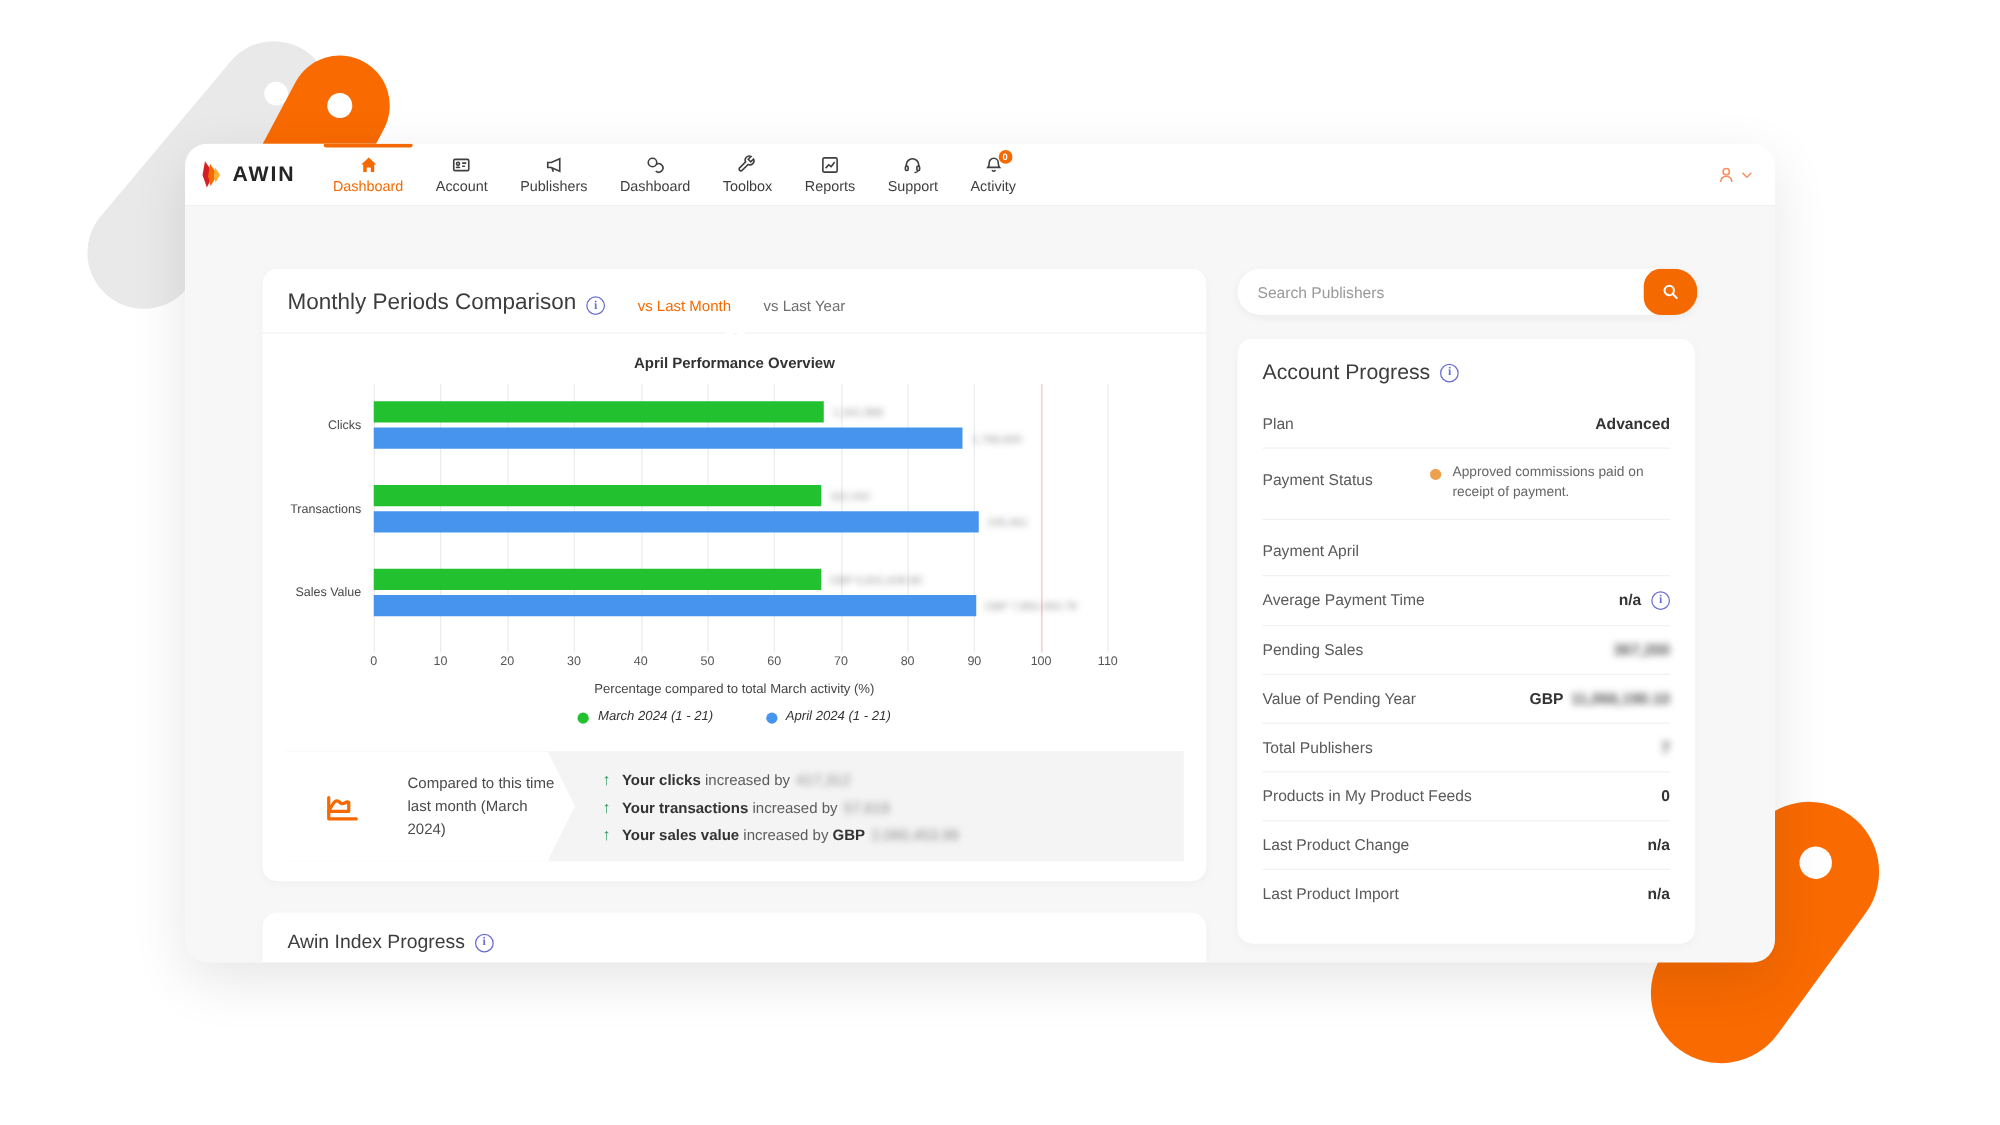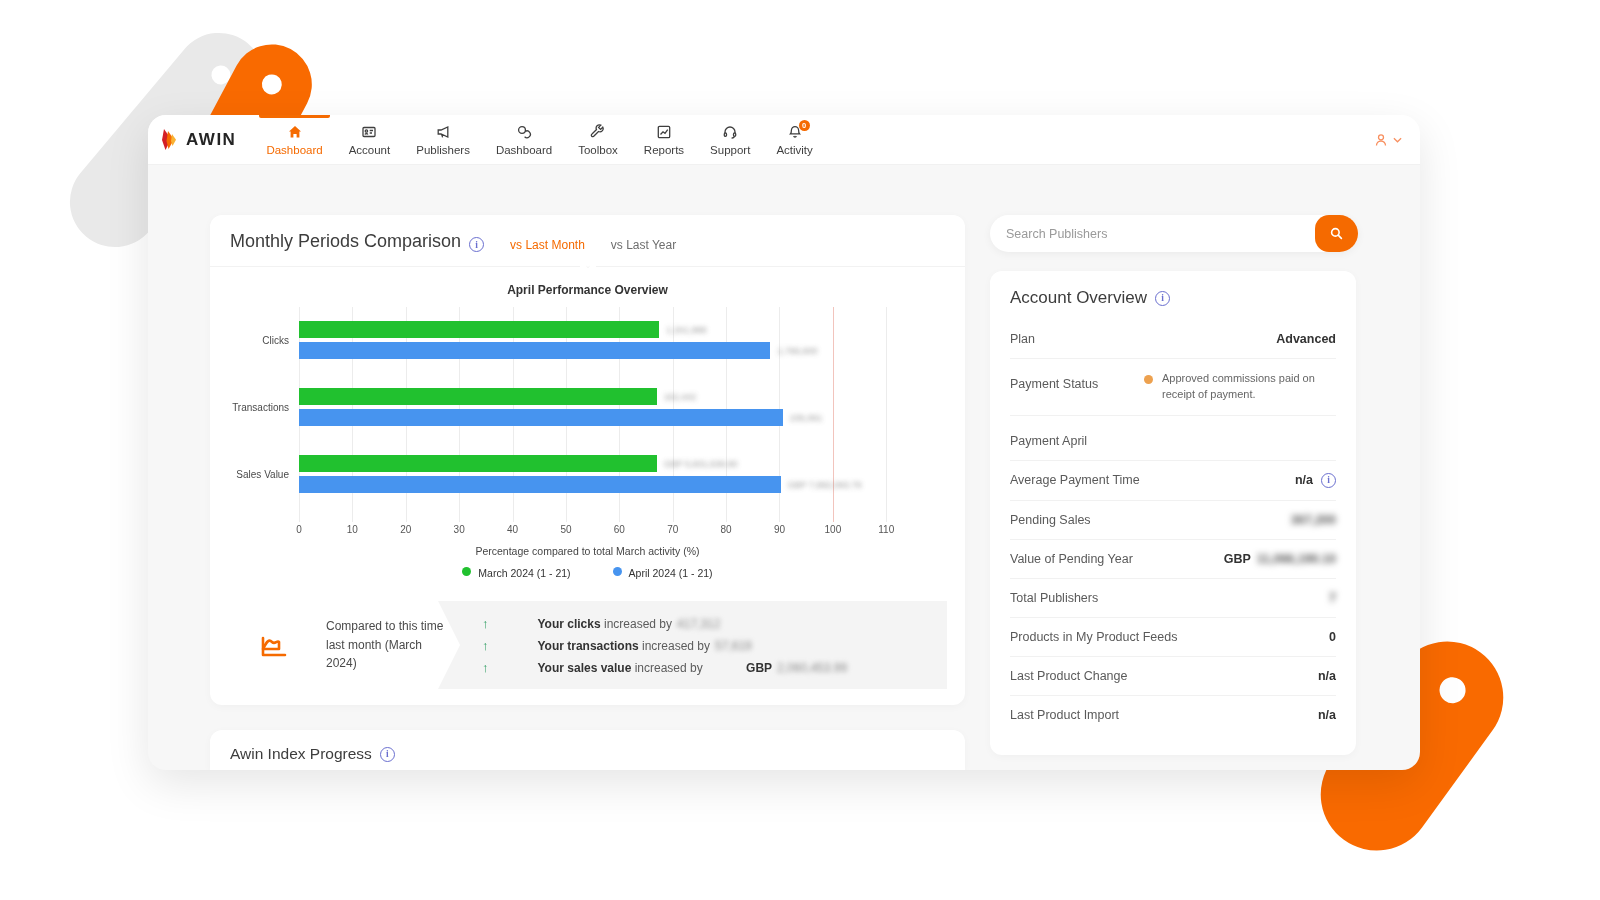--- a/index.html
+++ b/index.html
@@ -70,32 +70,32 @@
   .bar-line + .bar-line { margin-top:4px; }
   .bar { height:17px; flex:none; }
   .bar-label { font-size:9px; color:#7c7c7c; margin-left:7px; white-space:nowrap; }
   .blur { filter:blur(3px); opacity:.8; }
   .bar-label.blur { filter:blur(2.6px); }
 
   .x-ticks { position:relative; height:14px; margin:2px 20px 0 89px; }
   .tick { position:absolute; transform:translateX(-50%); font-size:10px; color:#555; }
   .x-label { text-align:center; font-size:10.5px; color:#454545; margin-top:7px; }
   .legend { display:flex; justify-content:center; gap:42px; margin-top:10px; }
-  .legend-item { display:flex; align-items:flex-start; gap:7px; font-size:10.5px; color:#333; }
+  .legend-item { display:flex; align-items:flex-end; gap:7px; font-size:10.5px; color:#333;font-style:italic; }
   .legend-dot { width:9px; height:9px; border-radius:50%; flex:none; }
 
   .summary { position:relative; margin:22px 18px 0; height:88px; background:#f4f4f4; display:flex; }
   .summary-left { width:232px; background:#fff; clip-path:polygon(0 0, calc(100% - 22px) 0, 100% 50%, calc(100% - 22px) 100%, 0 100%);
     display:flex; align-items:center; gap:32px; padding-left:28px; flex:none; }
   .summary-icon svg { width:38px; height:38px; display:block; }
   .summary-caption { width:118px; font-size:12px; color:#4a4a4a; line-height:1.55; }
   .summary-right { flex:1; display:flex; flex-direction:column; justify-content:center; gap:7px; padding-left:22px; }
   .summary-item { display:flex; align-items:baseline; font-size:12px; color:#5c5c5c; }
   .up-arrow { color:#2f9e62; font-weight:bold; margin-right:9px; font-size:13px; }
-  .summary-item b { color:#333;margin-left:40px; }
+  .summary-item b { color:#333; }
   .summary-item .sp { white-space:pre; }
   .summary-val { color:#8a8a8a; margin-left:5px; filter:blur(2.6px); }
 
   .awin-index-header { display:flex; align-items:center; padding:15px 20px; }
   .awin-index-title { font-size:15.5px; color:#3d3d3d; font-weight:500; }
 
   
   .search-bar { position:absolute; left:842px; top:100px; width:368px; height:37px; background:#fff;
     border-radius:19px; box-shadow:0 2px 8px rgba(0,0,0,.05); display:flex; overflow:hidden; }
   .search-input { flex:1; border:none; outline:none; background:transparent; padding:0 16px;
@@ -379,21 +379,21 @@
       <button class="search-btn">
         <svg viewBox="0 0 16 16" width="15" height="15">
             <circle cx="6.8" cy="6.8" r="4" fill="none" stroke="#fff" stroke-width="1.7"></circle>
             <path d="M9.8 9.8 L13.2 13.2" stroke="#fff" stroke-width="1.7" stroke-linecap="round"></path>
           </svg>
       </button>
     </div>
 
     <div class="panel panel-account">
       <div class="ao-header">
-        <span class="ao-title">Account Overview</span>
+        <span class="ao-title">Account Progress</span>
         <span class="info-icon">i</span>
       </div>
 
       <div class="ao-row" style="border-top:none">
         <span class="ao-label">Plan</span>
         <span class="ao-value">Advanced</span>
       </div>
 
       <div class="ao-row ao-msg-row">
         <span class="ao-label">Payment Status</span>

